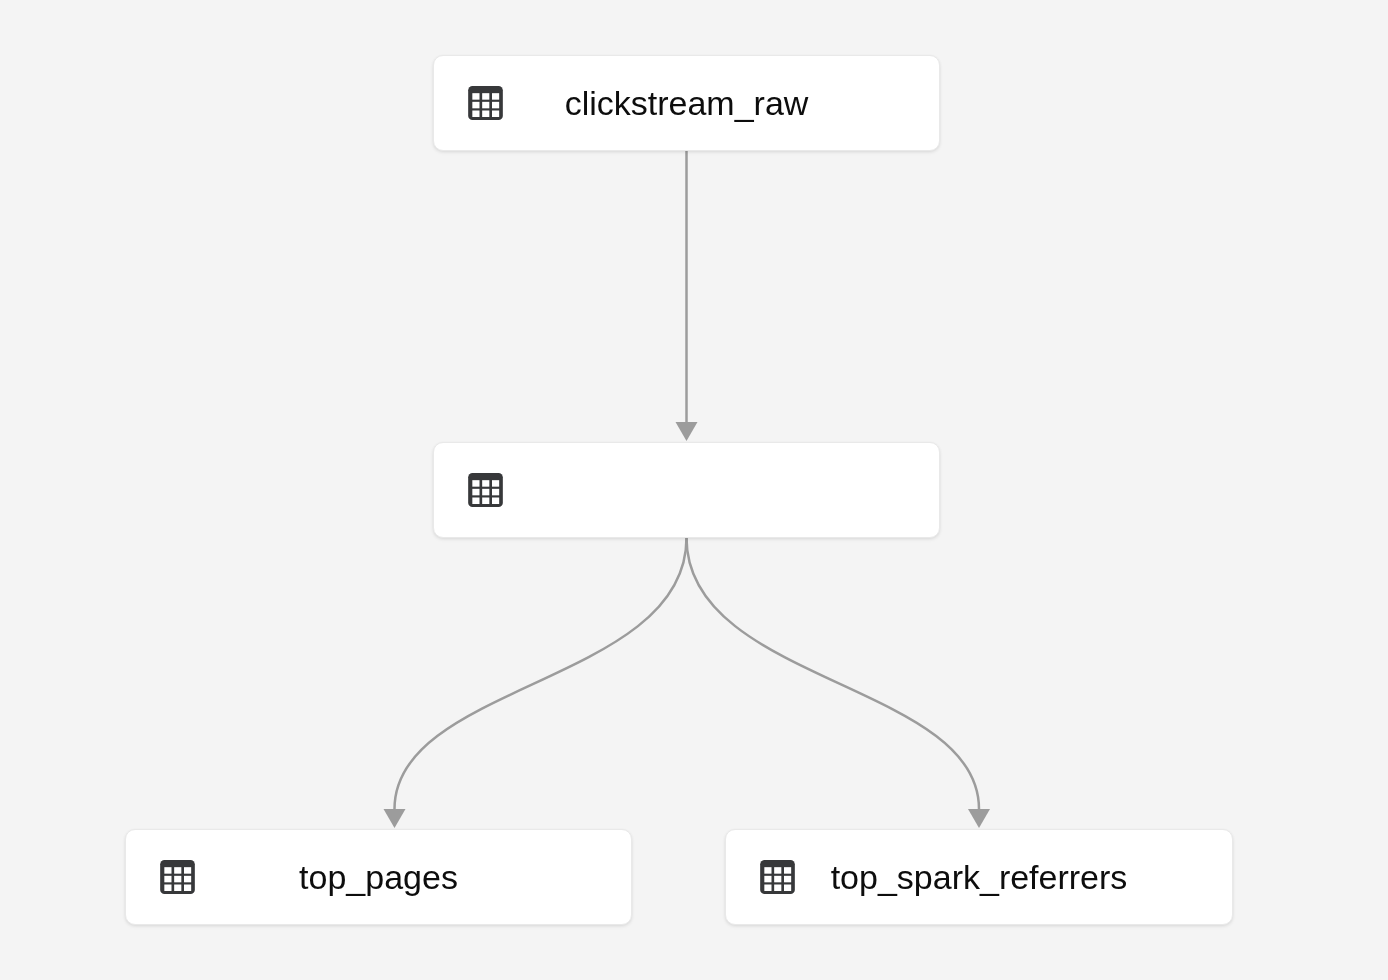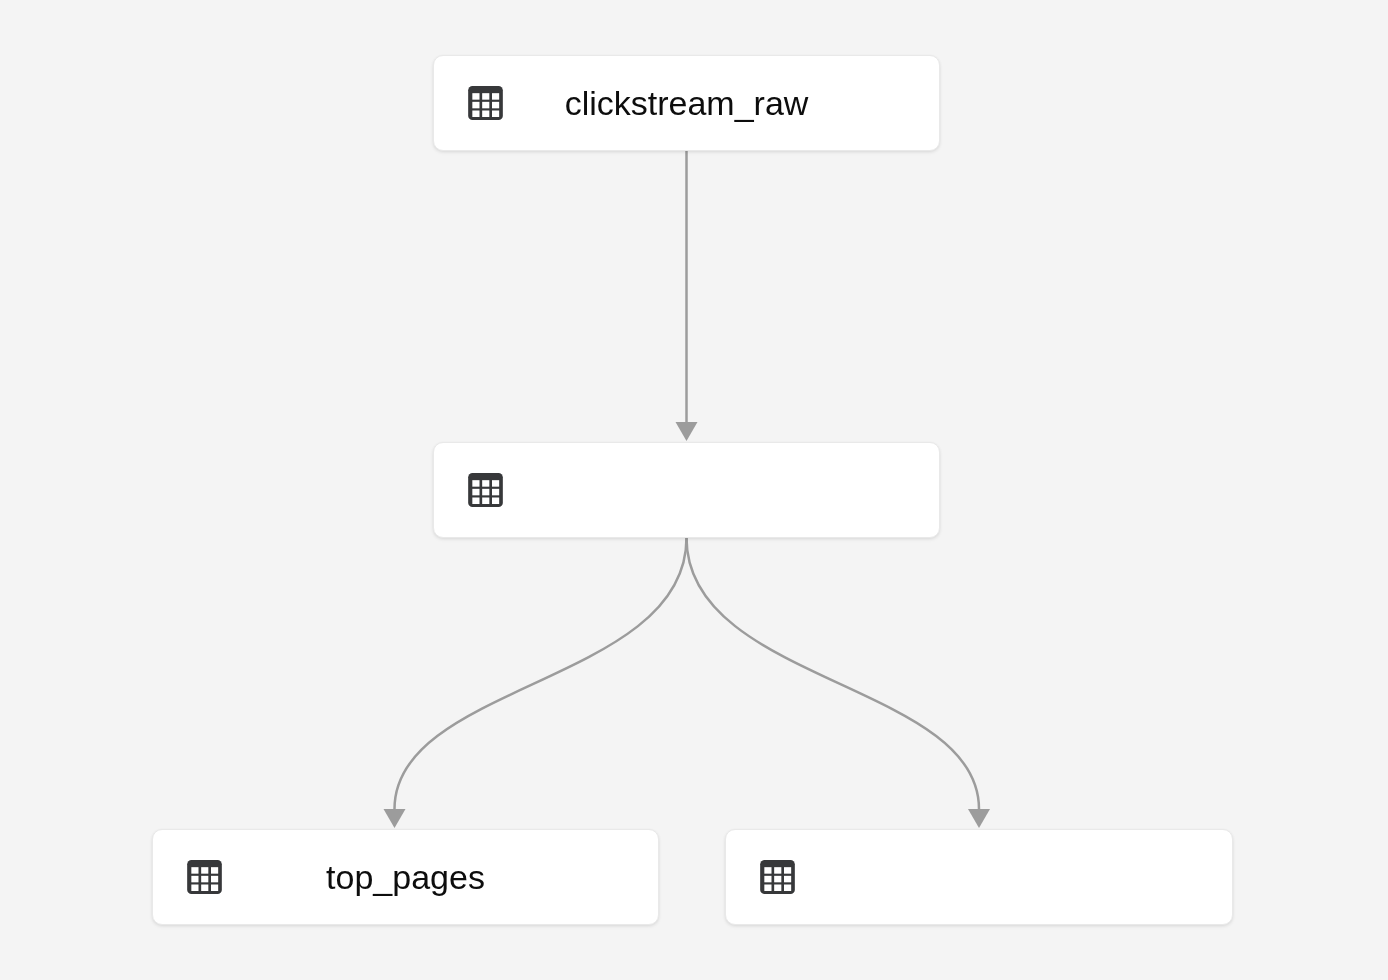--- a/index.html
+++ b/index.html
@@ -90,21 +90,21 @@
               <rect x="4.1" y="11.3" width="4.3" height="3.9"></rect>
               <rect x="10.0" y="11.3" width="4.3" height="3.9"></rect>
               <rect x="15.9" y="11.3" width="4.3" height="3.9"></rect>
               <rect x="4.1" y="16.5" width="4.3" height="3.9"></rect>
               <rect x="10.0" y="16.5" width="4.3" height="3.9"></rect>
               <rect x="15.9" y="16.5" width="4.3" height="3.9"></rect>
             </g>
           </svg>
         </span>
       </div>
-      <div class="node" style="left: 152px; top: 829px; width: 507px; height: 96px;">
+      <div class="node" style="left: 125px; top: 829px; width: 507px; height: 96px;">
         <span class="node-icon">
           <svg viewBox="0 0 24 24" xmlns="http://www.w3.org/2000/svg">
             <rect x="1.6" y="1.8" width="20.8" height="20.4" rx="2.6" fill="var(--icon)"></rect>
             <g fill="#ffffff">
               <rect x="4.1" y="6.1" width="4.3" height="3.9"></rect>
               <rect x="10.0" y="6.1" width="4.3" height="3.9"></rect>
               <rect x="15.9" y="6.1" width="4.3" height="3.9"></rect>
               <rect x="4.1" y="11.3" width="4.3" height="3.9"></rect>
               <rect x="10.0" y="11.3" width="4.3" height="3.9"></rect>
               <rect x="15.9" y="11.3" width="4.3" height="3.9"></rect>
@@ -126,15 +126,16 @@
               <rect x="15.9" y="6.1" width="4.3" height="3.9"></rect>
               <rect x="4.1" y="11.3" width="4.3" height="3.9"></rect>
               <rect x="10.0" y="11.3" width="4.3" height="3.9"></rect>
               <rect x="15.9" y="11.3" width="4.3" height="3.9"></rect>
               <rect x="4.1" y="16.5" width="4.3" height="3.9"></rect>
               <rect x="10.0" y="16.5" width="4.3" height="3.9"></rect>
               <rect x="15.9" y="16.5" width="4.3" height="3.9"></rect>
             </g>
           </svg>
         </span>
+        <span class="node-label">top_spark_referrers</span>
       </div>
     </div>
 </div>
 
 </body></html>

